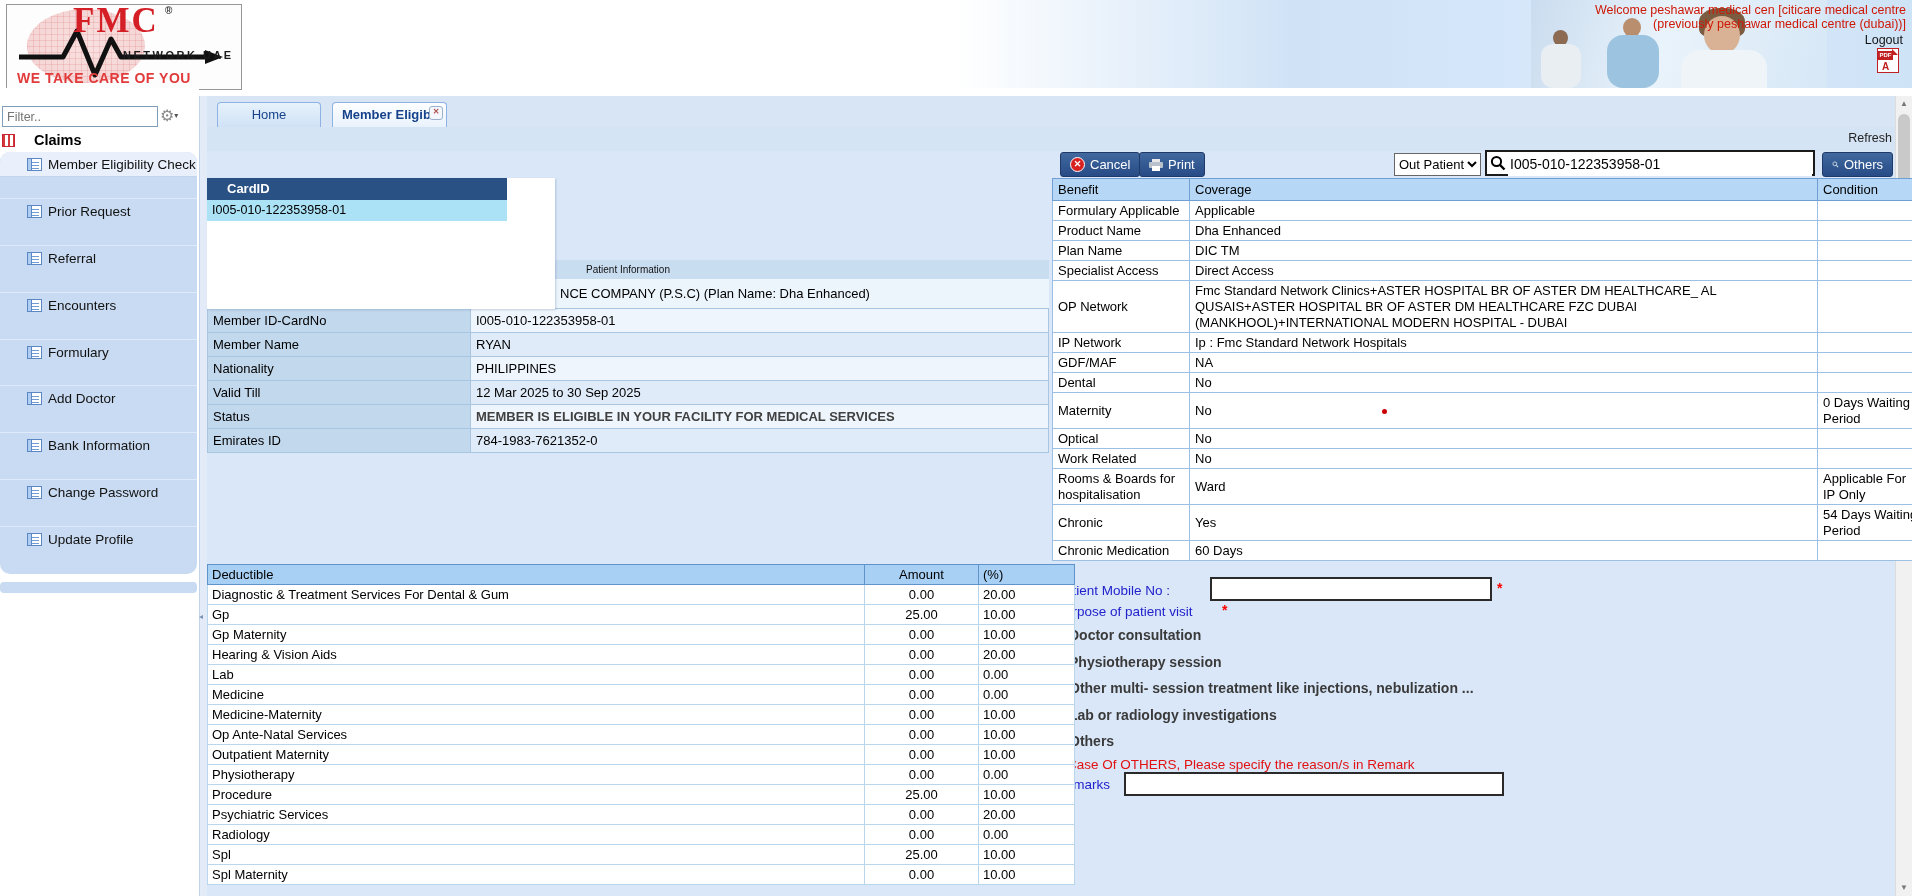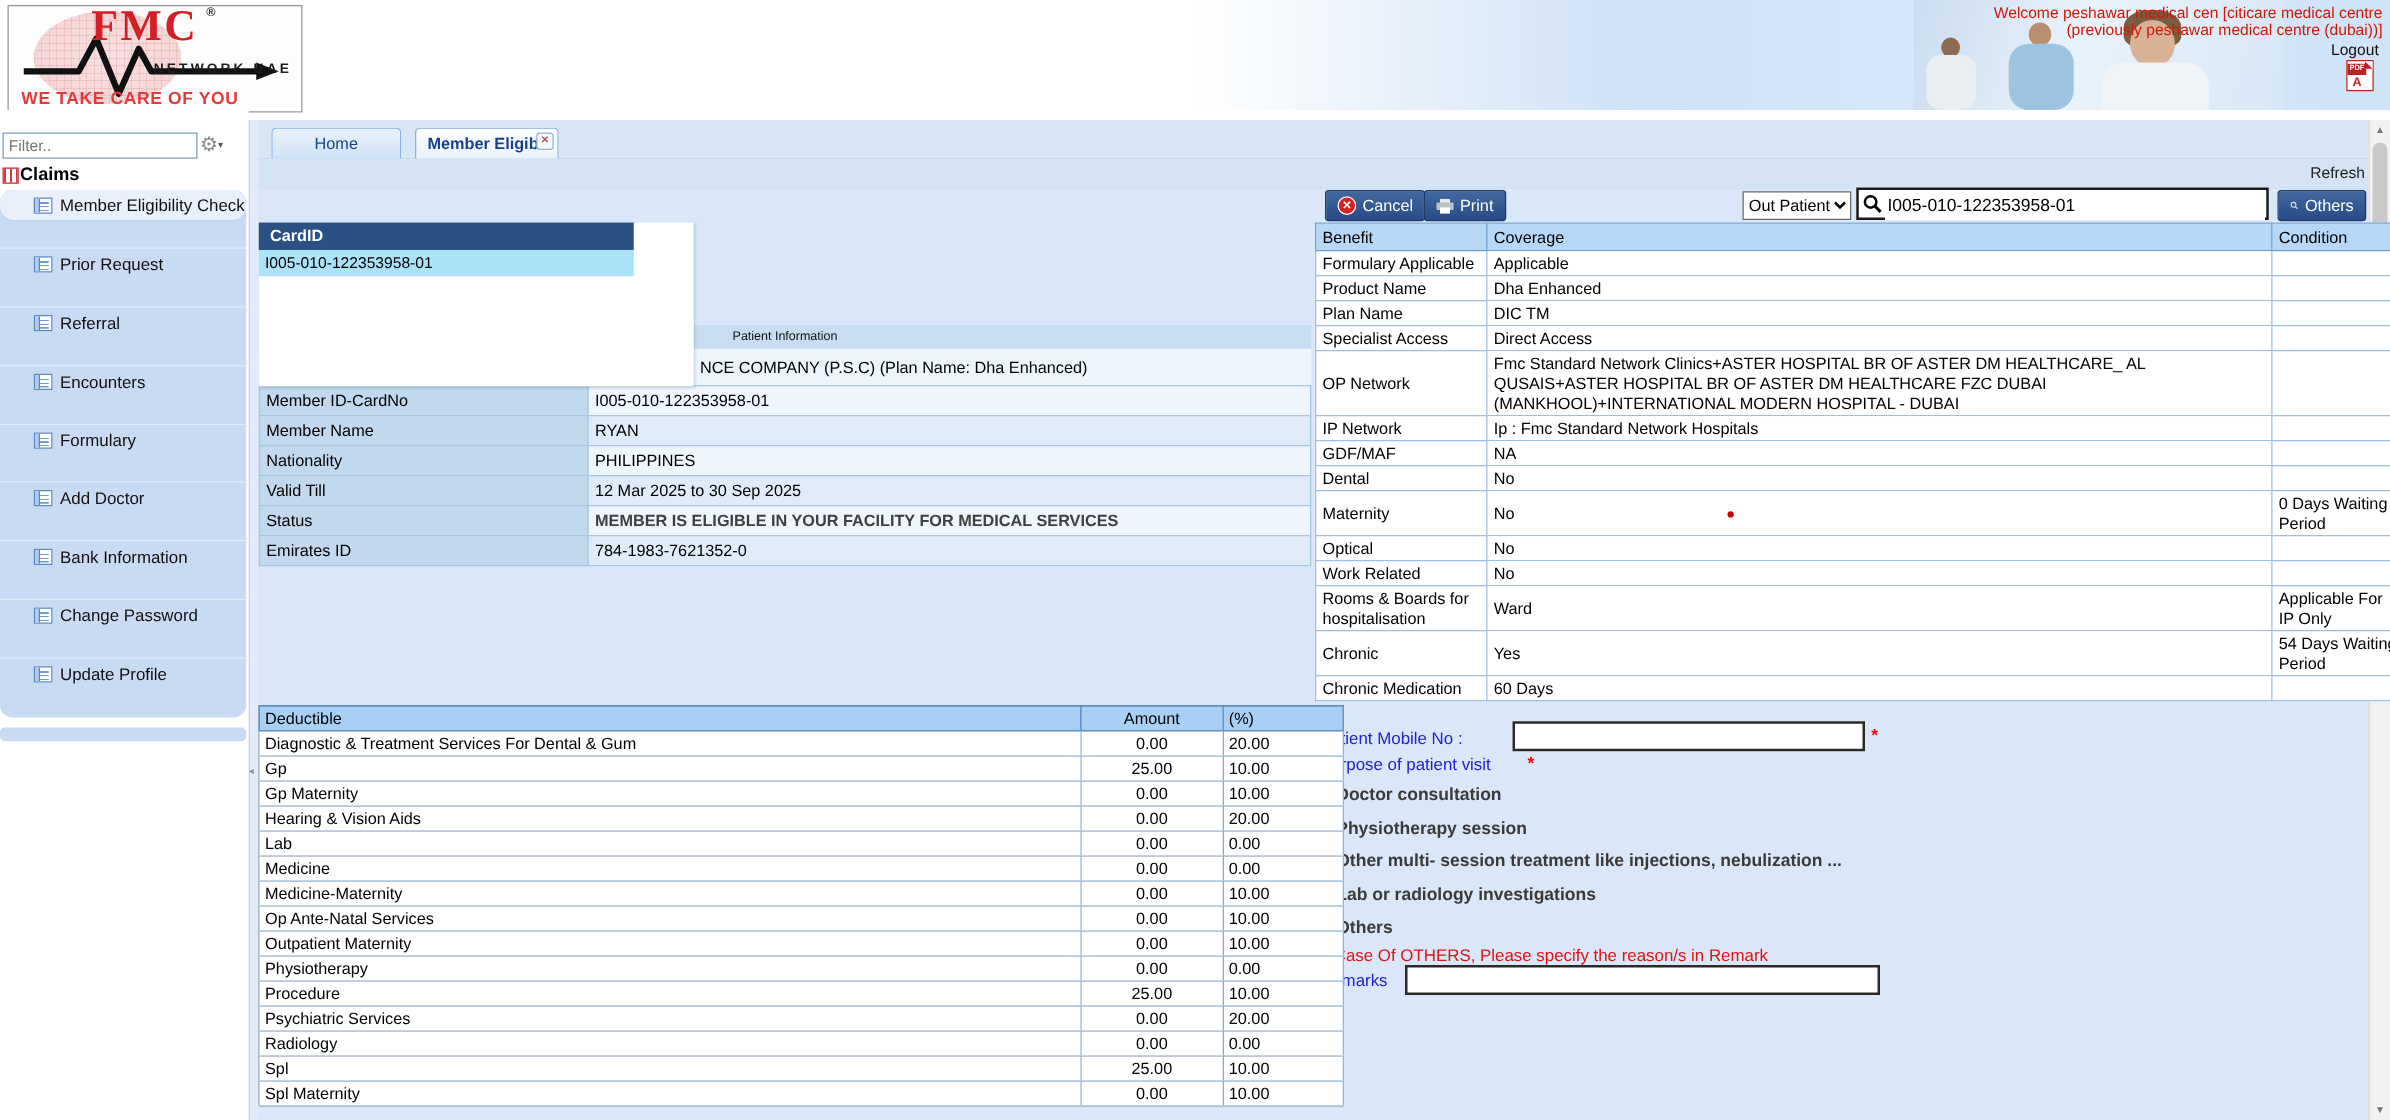--- a/index.html
+++ b/index.html
@@ -33,29 +33,29 @@
             font-weight:bold;text-align:center;line-height:9px;}
   .pdf-fold{position:absolute;right:0;top:0;width:0;height:0;border-left:6px solid #c02020;border-top:6px solid #fff;}
   .pdf-a{position:absolute;left:4px;bottom:0px;color:#c02020;font-size:10px;font-weight:bold;}
 
   
   .left-rail{position:absolute;left:0;top:88px;width:199px;height:808px;background:#ffffff;}
   .filter-input{position:absolute;left:2px;top:18px;width:146px;height:19px;border:1px solid #7f9db9;
                 font-family:"Liberation Sans",sans-serif;font-size:12.5px;padding:0 4px;color:#444;}
   .gear{position:absolute;left:160px;top:18px;color:#8a8a8a;font-size:16px;cursor:pointer;}
   .gear small{font-size:8px;color:#555;vertical-align:3px;}
-  .claims-hdr{position:absolute;left:2px;top:42px;height:20px;display:flex;align-items:center;gap:1px;}
+  .claims-hdr{position:absolute;left:2px;top:42px;height:20px;display:flex;align-items:center;gap:19px;}
   .claims-icon{width:13px;height:13px;background:
        repeating-linear-gradient(90deg,#d23b3b 0 2px,#fff 2px 5px);border:1px solid #c23;box-sizing:border-box;}
   .claims-title{font-size:14.5px;font-weight:bold;color:#000;}
   .menu-panel{position:absolute;left:0;top:64px;width:197px;height:422px;background:#c9dbf2;border-radius:10px;overflow:hidden;}
   .menu-item{height:46.9px;box-sizing:border-box;border-bottom:1px solid #dfeafa;cursor:pointer;}
   .menu-item:last-child{border-bottom:none;}
   .mi-row{display:flex;align-items:center;gap:6px;padding:5px 0 4px 27px;}
-  .menu-item.active .mi-row{background:#e9f0fb;box-shadow:0 1px 0 #c2d5ee;border-radius:11px;}
+  .menu-item.active .mi-row{background:#e9f0fb;box-shadow:0 1px 0 #c2d5ee;}
   .mi-icon{width:15px;height:13px;background:#fff;border:1px solid #5b87c5;box-sizing:border-box;position:relative;flex:0 0 15px;}
   .mi-icon:before{content:"";position:absolute;left:1px;top:2px;right:2px;height:8px;
        background:repeating-linear-gradient(0deg,#6f9cd4 0 1px,transparent 1px 3px);}
   .mi-icon:after{content:"";position:absolute;left:0;top:0;bottom:0;width:3px;background:#aecdf0;border-right:1px solid #5b87c5;}
   .mi-label{font-size:13.5px;color:#111;}
   .bottom-strip{position:absolute;left:0;top:494px;width:197px;height:11px;background:#c9dbf2;border-radius:4px;}
 
   .splitter{position:absolute;left:199px;top:96px;width:8px;height:800px;background:#e2ebf7;border-left:1px solid #c2d4ea;border-right:1px solid #b6cbe5;}
   .splitter-arrow{position:absolute;left:199px;top:612px;font-size:8px;color:#7b93b6;}
 
@@ -74,21 +74,21 @@
   .main-bg{position:absolute;left:207px;top:151px;width:1689px;height:745px;background:#d9e7f8;}
 
   
   .scrollbar{position:absolute;right:0;top:96px;width:16px;height:800px;background:#f1f1f1;border-left:1px solid #dcdcdc;}
   .sb-btn{position:absolute;left:0;width:16px;height:16px;color:#777;font-size:8px;text-align:center;line-height:16px;background:#f1f1f1;}
   .sb-thumb{position:absolute;left:2px;top:18px;width:12px;height:240px;background:#c9c9c9;border-radius:6px;}
 
   
   .card-panel{position:absolute;left:207px;top:178px;width:348px;height:131px;background:#fff;z-index:5;
               box-shadow:1px 1px 2px rgba(60,90,130,.25);}
-  .card-hdr{width:300px;height:22px;background:#2a5184;color:#fff;font-weight:bold;font-size:13px;line-height:22px;padding-left:9px;box-sizing:border-box;}
+  .card-hdr{width:300px;height:22px;background:#2a5184;color:#fff;font-weight:bold;font-size:13px;line-height:22px;padding-left:20px;box-sizing:border-box;}
   .card-val{width:300px;height:21px;background:#ace2f6;font-size:12.5px;line-height:21px;padding-left:5px;box-sizing:border-box;cursor:pointer;}
 
   
   .pi-bar{position:absolute;left:207px;top:260px;width:842px;height:19px;background:#c9ddf1;text-align:center;
           font-size:10px;line-height:19px;color:#111;z-index:1;}
   .pi-insurance{position:absolute;left:207px;top:279px;width:842px;height:29px;background:#ecf4fc;z-index:1;}
   .pi-insurance span{position:absolute;left:353px;top:7px;font-size:13px;}
   table.grid{border-collapse:collapse;table-layout:fixed;}
   .pt-table{position:absolute;left:207px;top:308px;width:842px;z-index:2;}
   .pt-table td{border:1px solid #a9c6e1;height:23px;padding:0 5px;font-size:13px;overflow:hidden;white-space:nowrap;}

